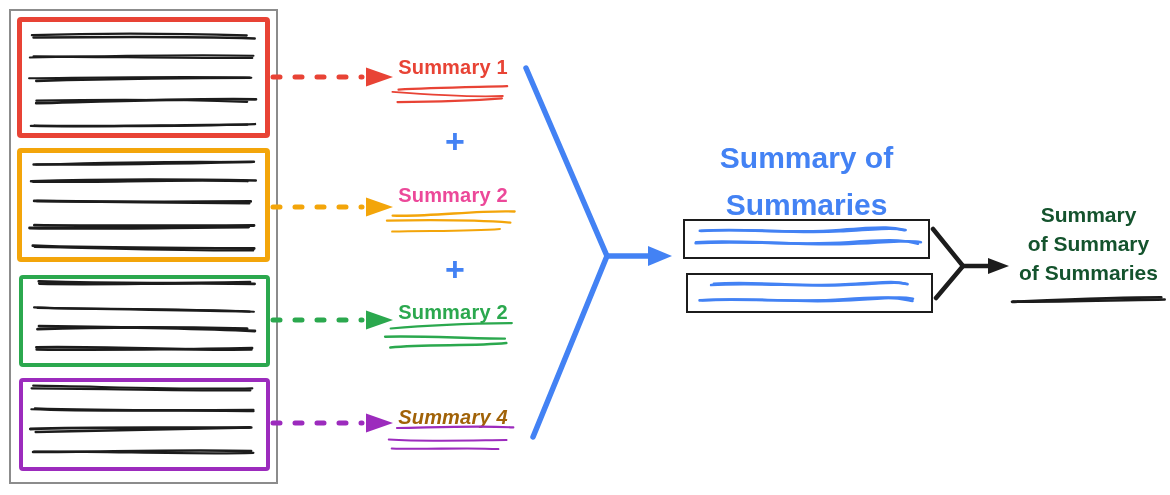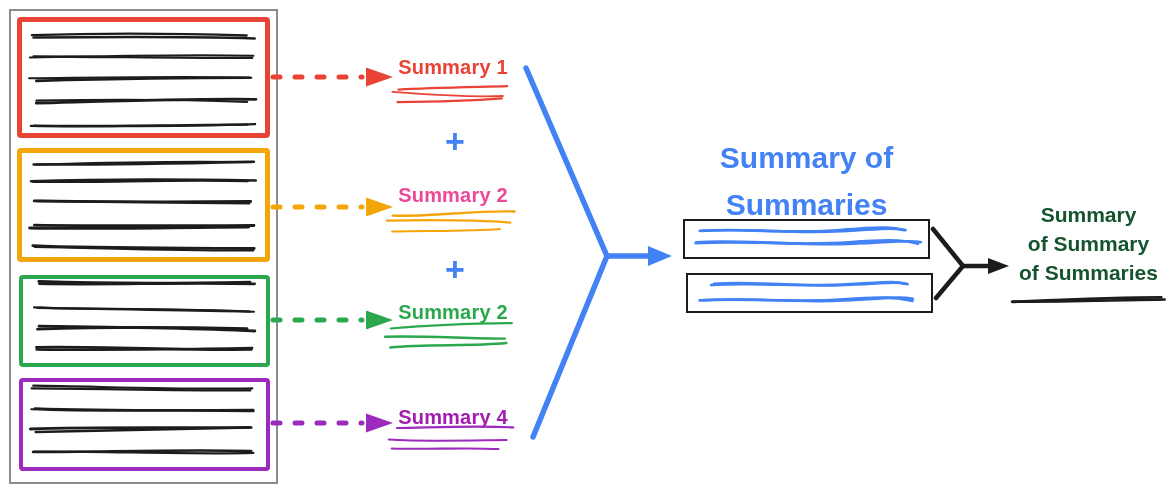--- a/index.html
+++ b/index.html
@@ -39,21 +39,21 @@
 
   <div id="outer-doc" class="abs"></div>
   <div id="sec1" class="abs sec" style="border-color: rgb(232, 67, 53);"></div>
   <div id="sec2" class="abs sec" style="border-color: rgb(243, 165, 10);"></div>
   <div id="sec3" class="abs sec" style="border-color: rgb(43, 168, 78);"></div>
   <div id="sec4" class="abs sec" style="border-color: rgb(156, 43, 189);"></div>
 
   <div id="lab1" class="abs label" style="color: rgb(232, 67, 53);">Summary 1</div>
   <div id="lab2" class="abs label" style="color: #ec4899;">Summary 2</div>
   <div id="lab3" class="abs label" style="color: rgb(43, 168, 78);">Summary 2</div>
-  <div id="lab4" class="abs label" style="color: #a21caf;">Summary 4</div>
+  <div id="lab4" class="abs label" style="color: #a16207; font-style: italic;">Summary 4</div>
 
   <div id="plus1" class="abs plus" style="color: rgb(67, 130, 244);">+</div>
   <div id="plus2" class="abs plus" style="color: rgb(67, 130, 244);">+</div>
 
   <div id="merge-title" class="abs" style="color: rgb(67, 130, 244);">Summary of
 Summaries</div>
   <div id="sumbox1" class="abs sumbox" style="border-color: rgb(28, 28, 28);"></div>
   <div id="sumbox2" class="abs sumbox" style="border-color: rgb(28, 28, 28);"></div>
 
   <div id="final-title" class="abs" style="color: #14532d;">Summary

